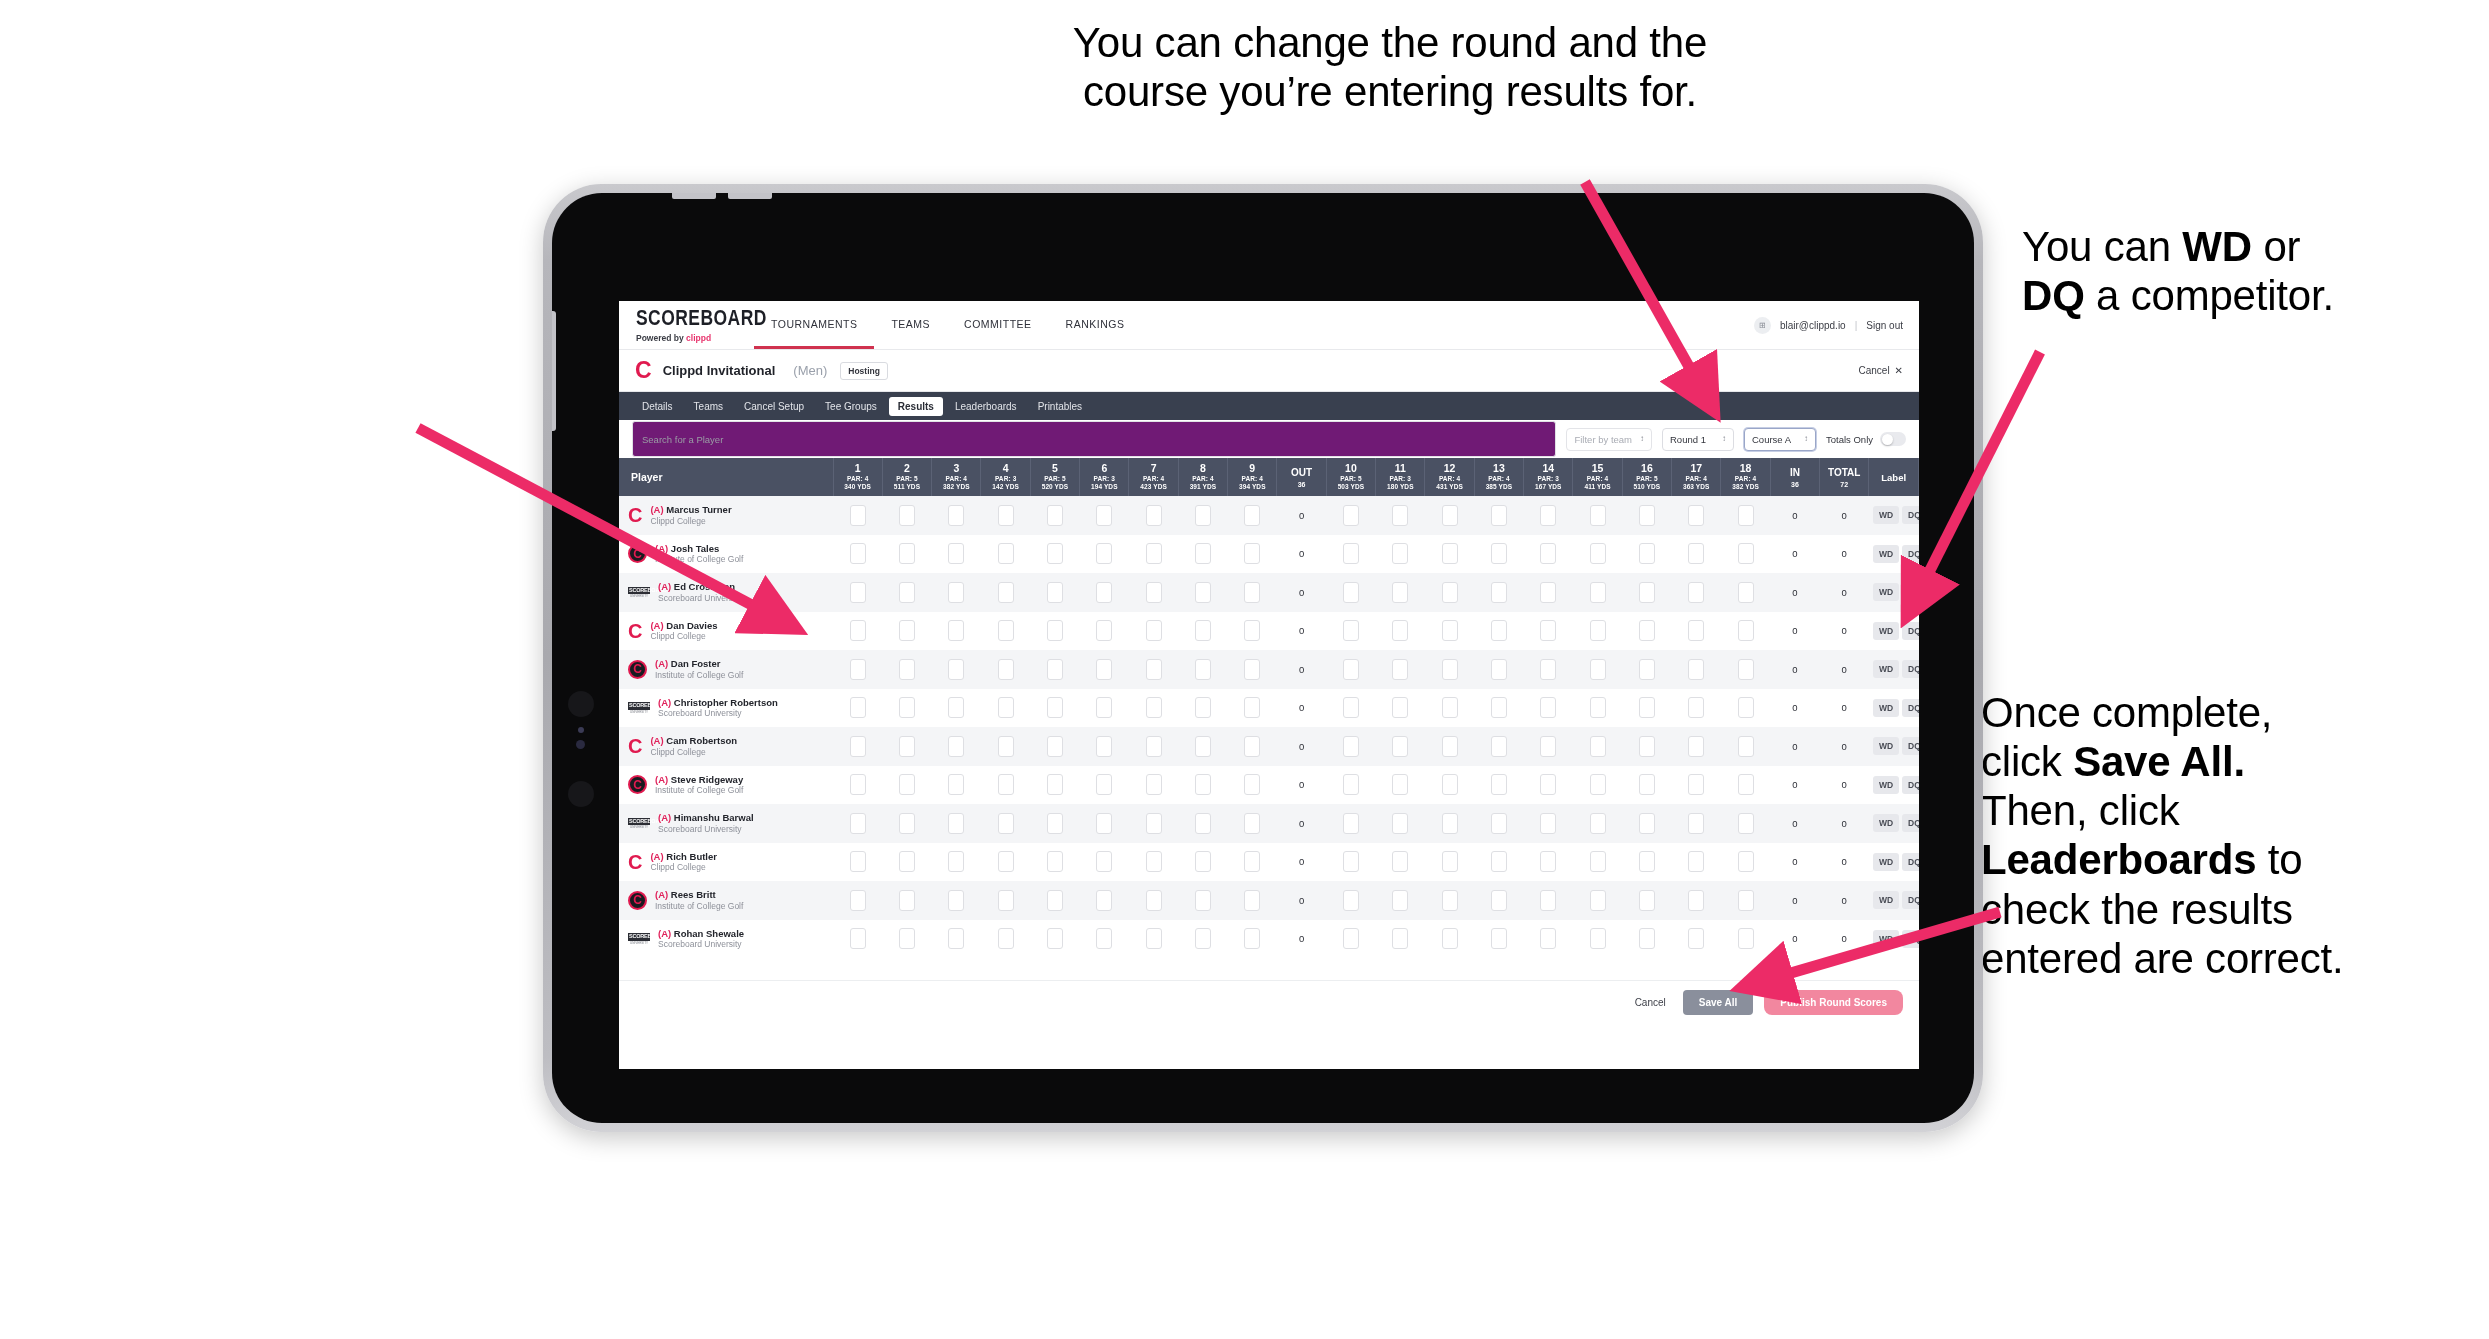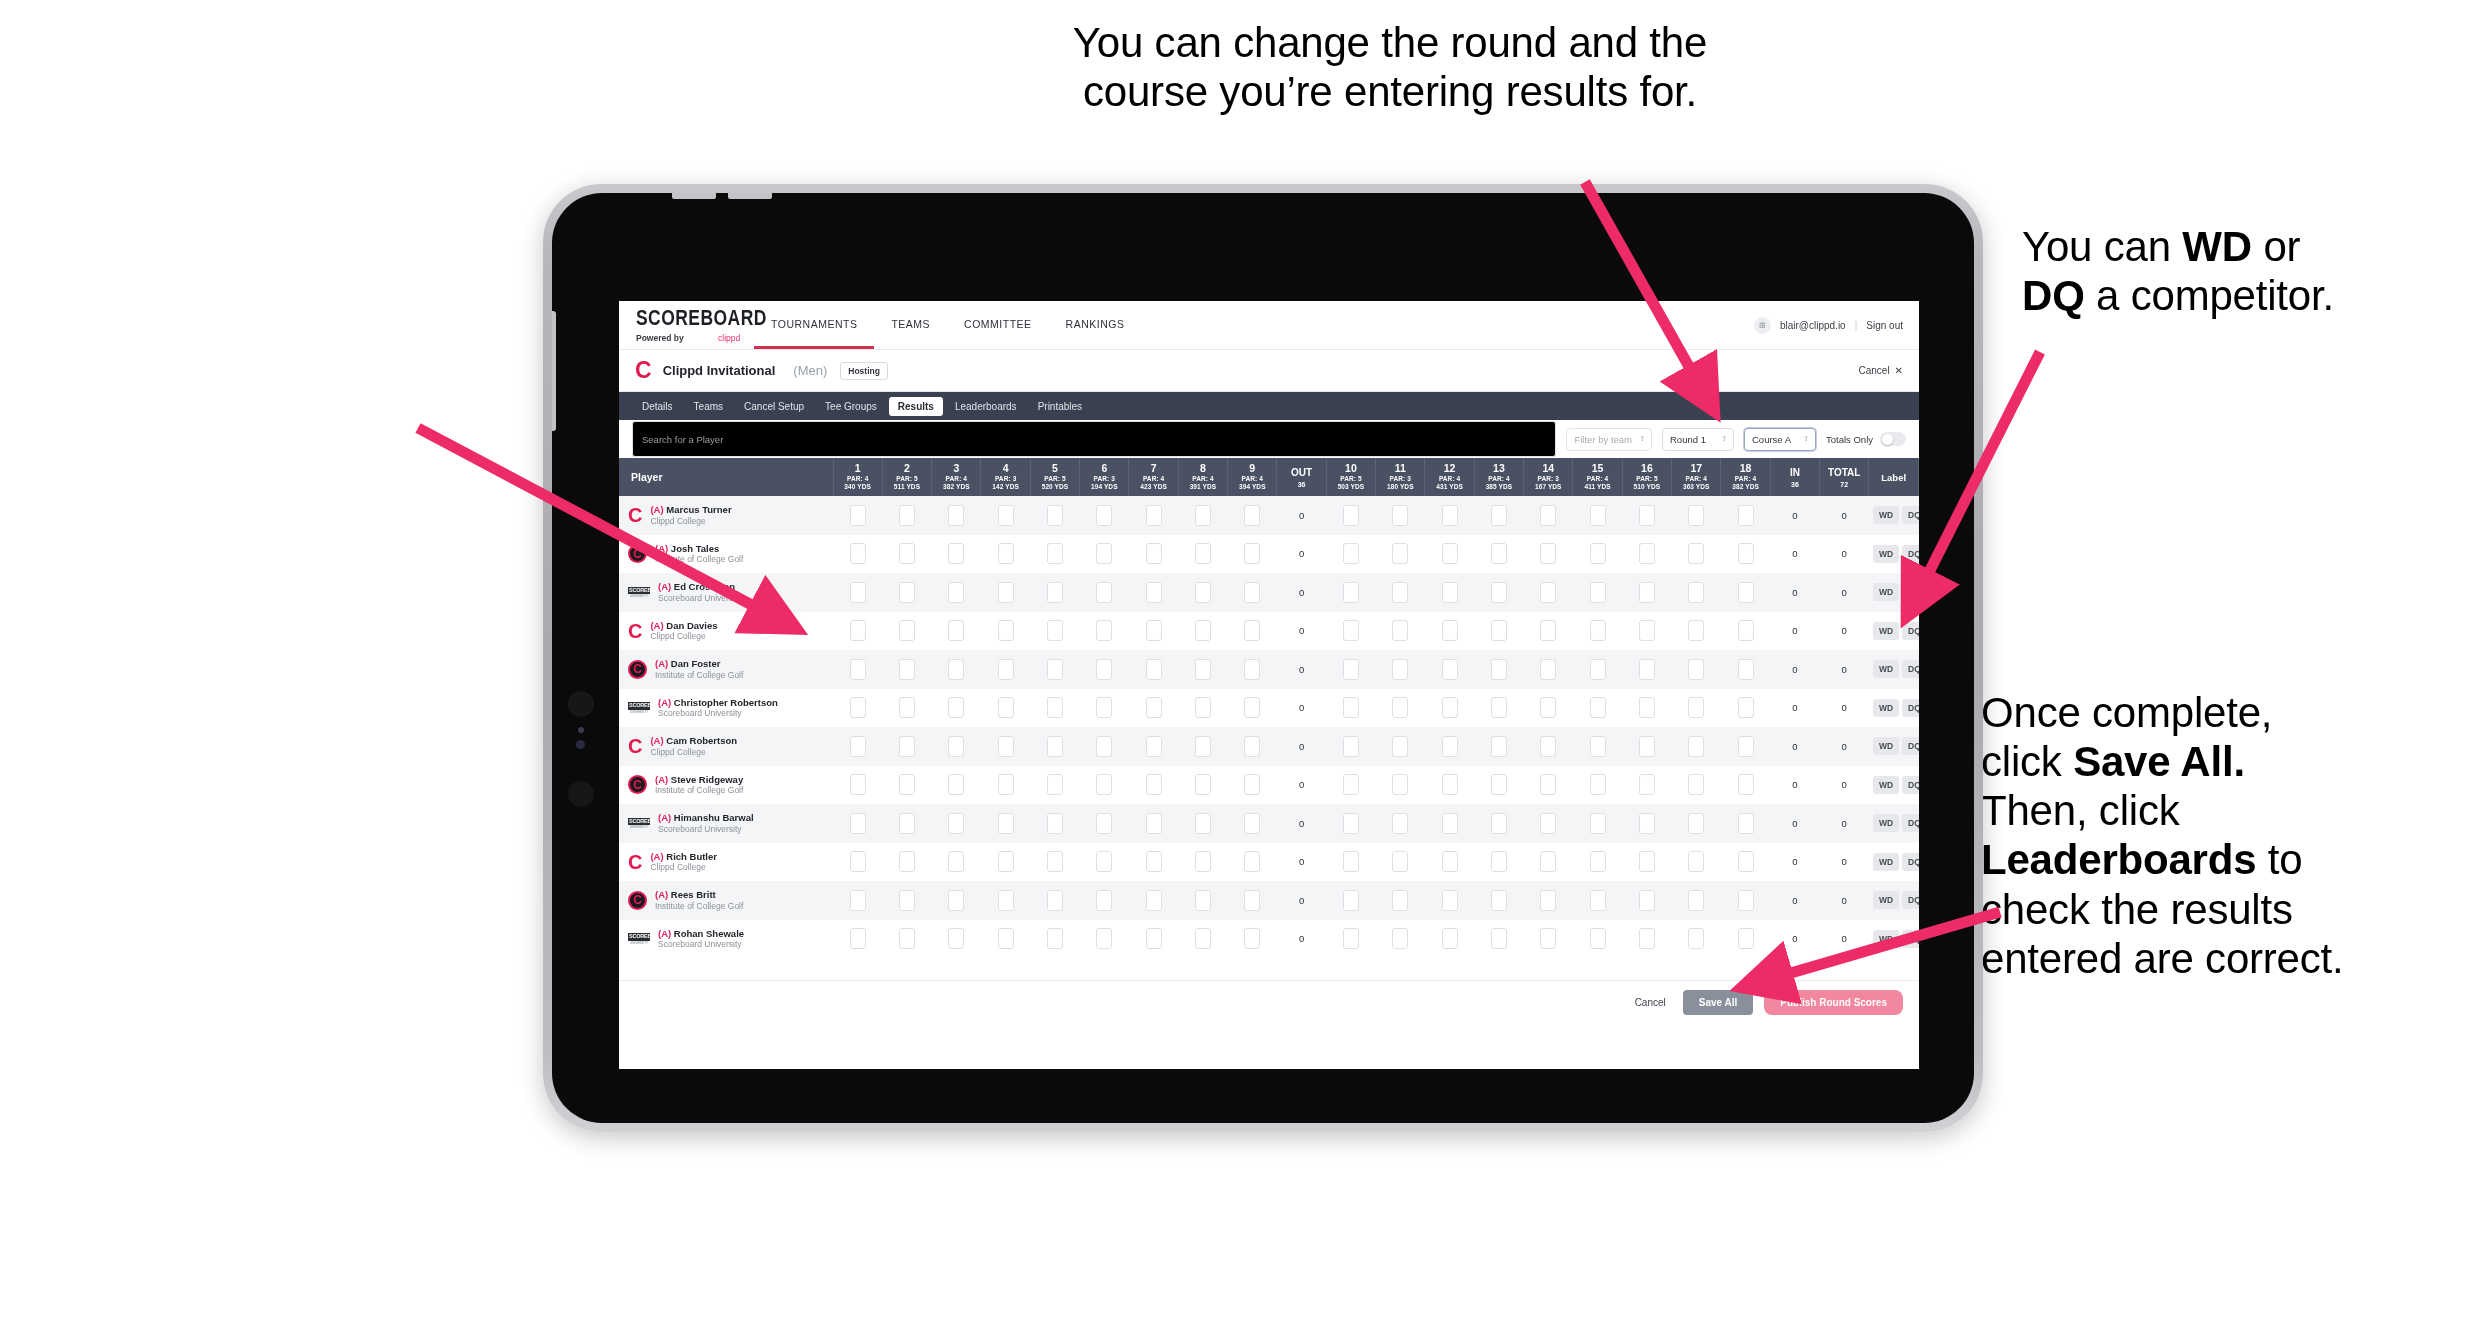--- a/index.html
+++ b/index.html
@@ -73,21 +73,21 @@
     height: 49px; background:#fff; display:flex; align-items:stretch;
     border-bottom: 1px solid #e8e9ec;
   }
   #brand { display:flex; flex-direction:column; justify-content:center; padding-left:17px; width:135px; }
   #brand-word {
     font-family: "Liberation Sans", sans-serif;
     font-weight: bold; font-size: 19px; letter-spacing: 0.5px;
     color: #1d1f26; line-height:1; transform: scaleY(1.18) scaleX(0.92); transform-origin: left center;
   }
   #brand-sub { font-size: 8.5px; color:#3a3c44; margin-top:6px; font-weight:600;}
-  #brand-sub .pink { color:#e8336d; font-weight:normal;margin-left:32px; }
+  #brand-sub .pink { color:#e8336d; font-weight:bold; }
   #topnav-items { display:flex; align-items:stretch; }
   .tn-item {
     display:flex; align-items:center; padding: 0 17px;
     font-size: 10.5px; letter-spacing: .5px; color:#2f313a; font-weight:500;
     border-bottom: 3px solid transparent; cursor:pointer;
   }
   .tn-item.active { border-bottom-color:#d0324f; }
   #topnav-right { margin-left:auto; display:flex; align-items:center; padding-right:16px; gap:9px; font-size:10px; color:#3b3d45;}
   #avatar-chip { width:17px;height:17px;border-radius:50%;background:#eceef1;display:flex;align-items:center;justify-content:center;font-size:8px;color:#8a8d96;}
   .sep { color:#c3c5cb; }
@@ -115,21 +115,21 @@
     height:28px; background:#39404f; display:flex; align-items:center; padding:0 14px; gap:3px;
   }
   .st-item { font-size:10px; color:#e2e4e9; padding:4px 9px; border-radius:3px; cursor:pointer; }
   .st-item.active { background:#fff; color:#2a2d36; font-weight:600; }
 
   
   #filterbar { height:38px; background:#fff; display:flex; align-items:center; padding:0 13px; gap:10px;}
   #search-input {
     flex:1; height:23px; border:1px solid #e0e1e5; border-radius:3px;
     font-size:9.5px; color:#9a9da5; padding:17px 9px; display:flex; align-items:center;
-    background:#000000;
+    background:#701a75;
   }
   .selbox {
     height:23px; border:1px solid #dcdde2; border-radius:4px; background:#fff;
     display:flex; align-items:center; justify-content:space-between;
     font-size:9.5px; color:#33353d; padding:0 7px; min-width:72px; cursor:pointer;
   }
   .selbox.ghost { color:#a9acb4; border-color:#e3e4e8;}
   .selbox.focused { border-color:#9aa6c8; box-shadow:0 0 0 1px #c6cee4; }
   .caret { font-size:8px; color:#8b8e97; margin-left:8px; line-height:.9;}
   #totals-wrap { display:flex; align-items:center; gap:7px; font-size:9.5px; color:#33353d; }

